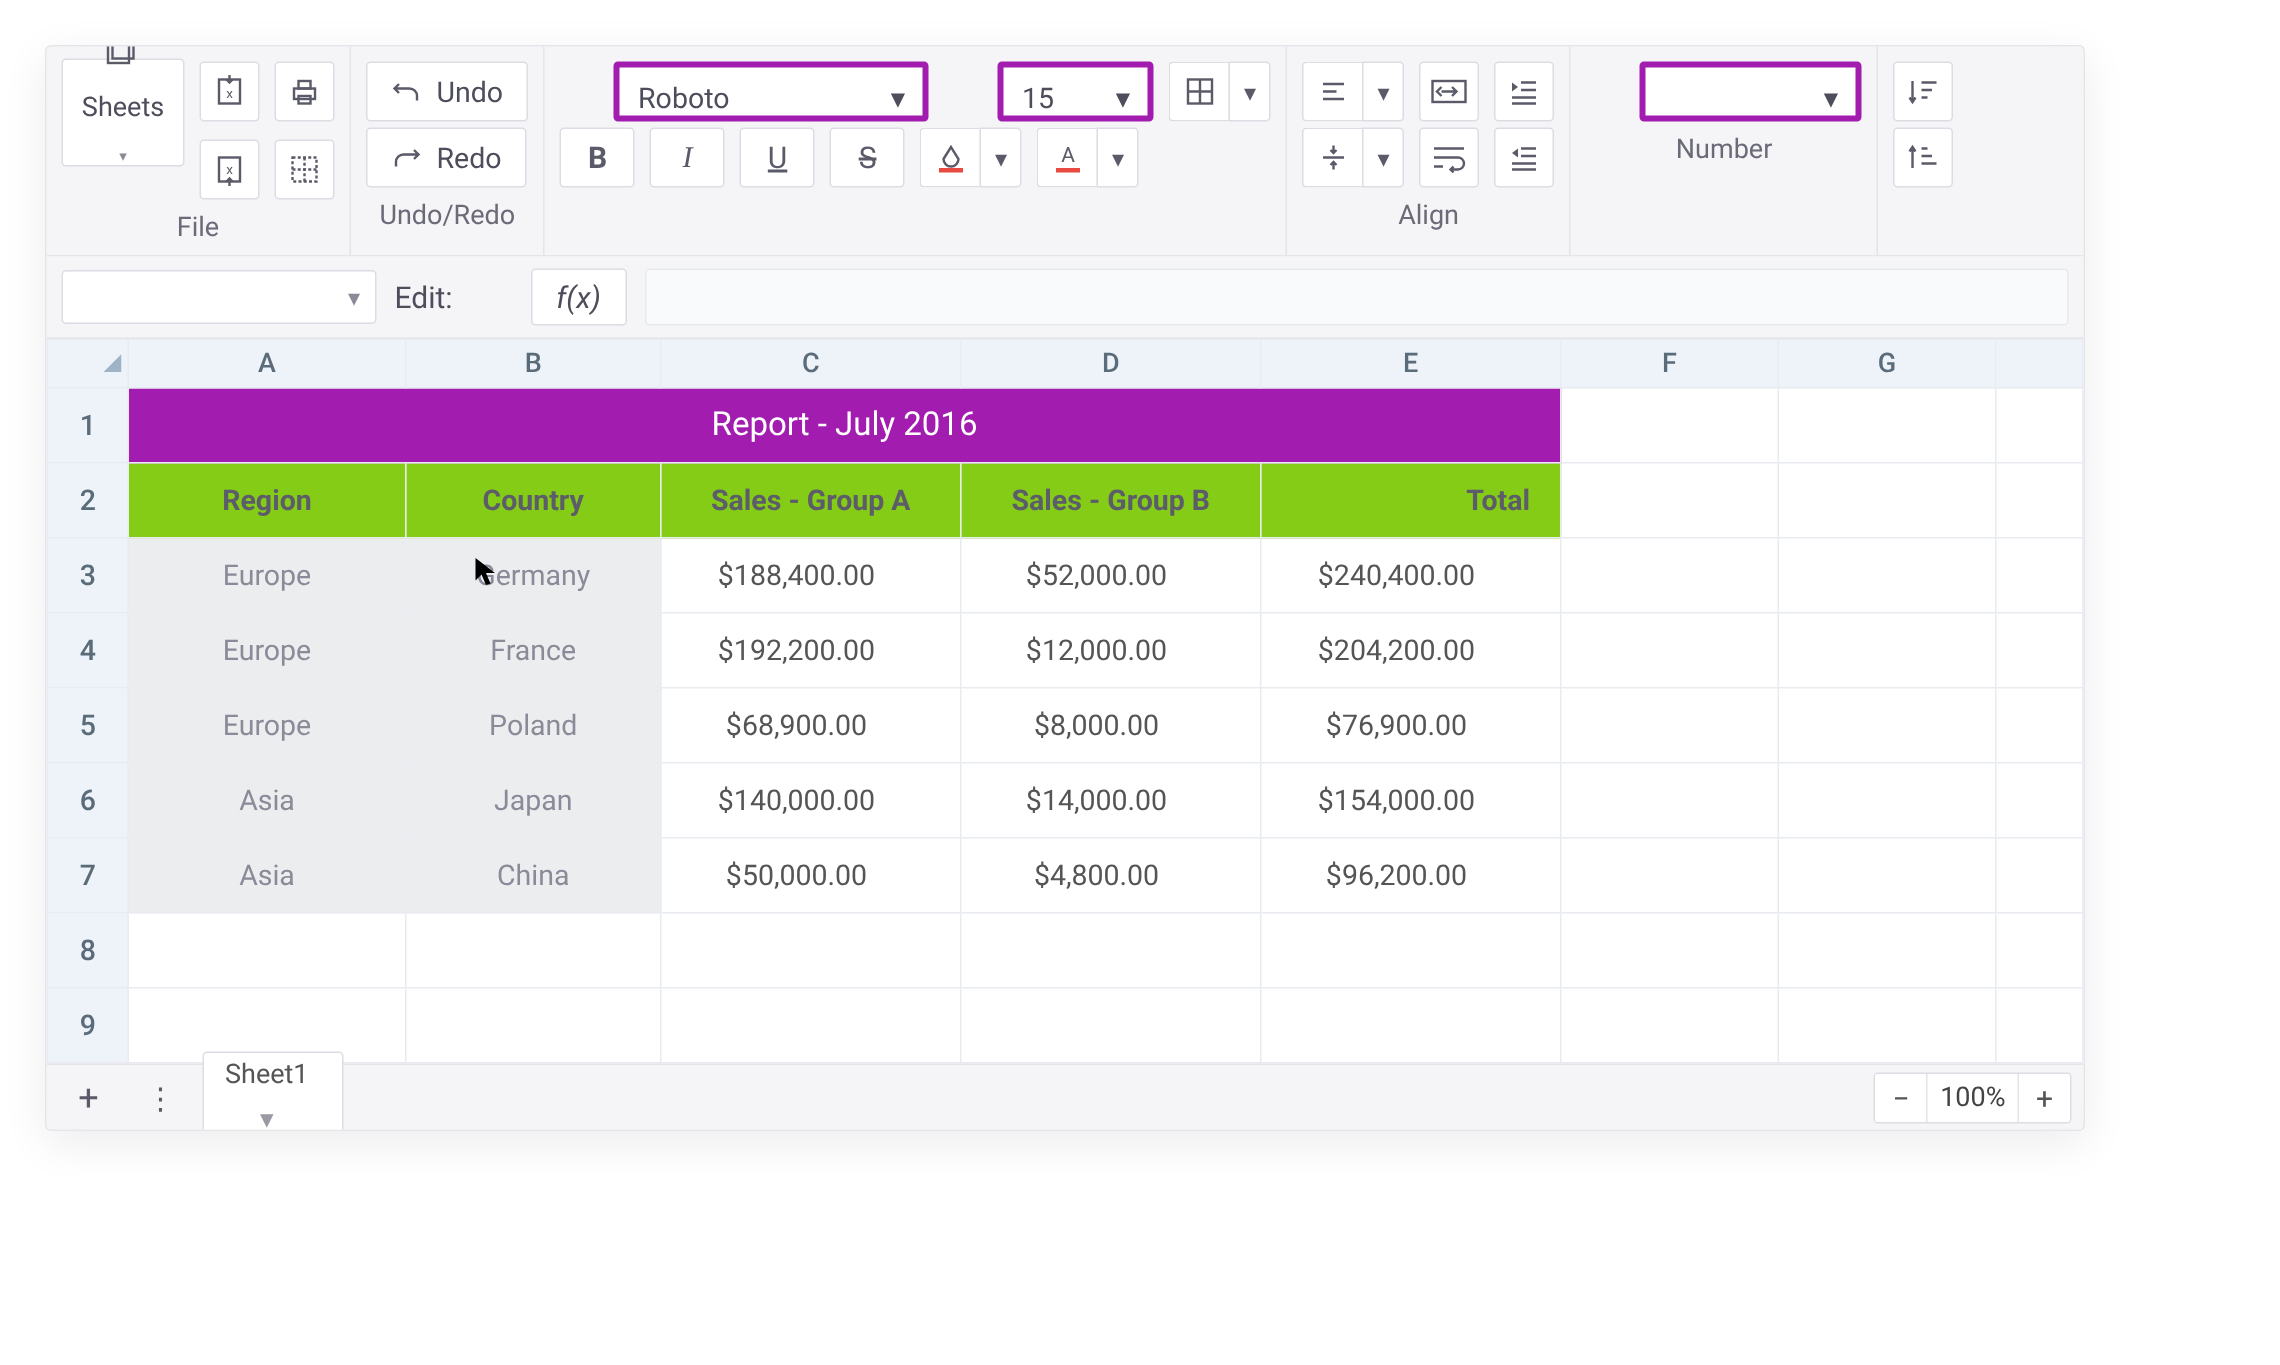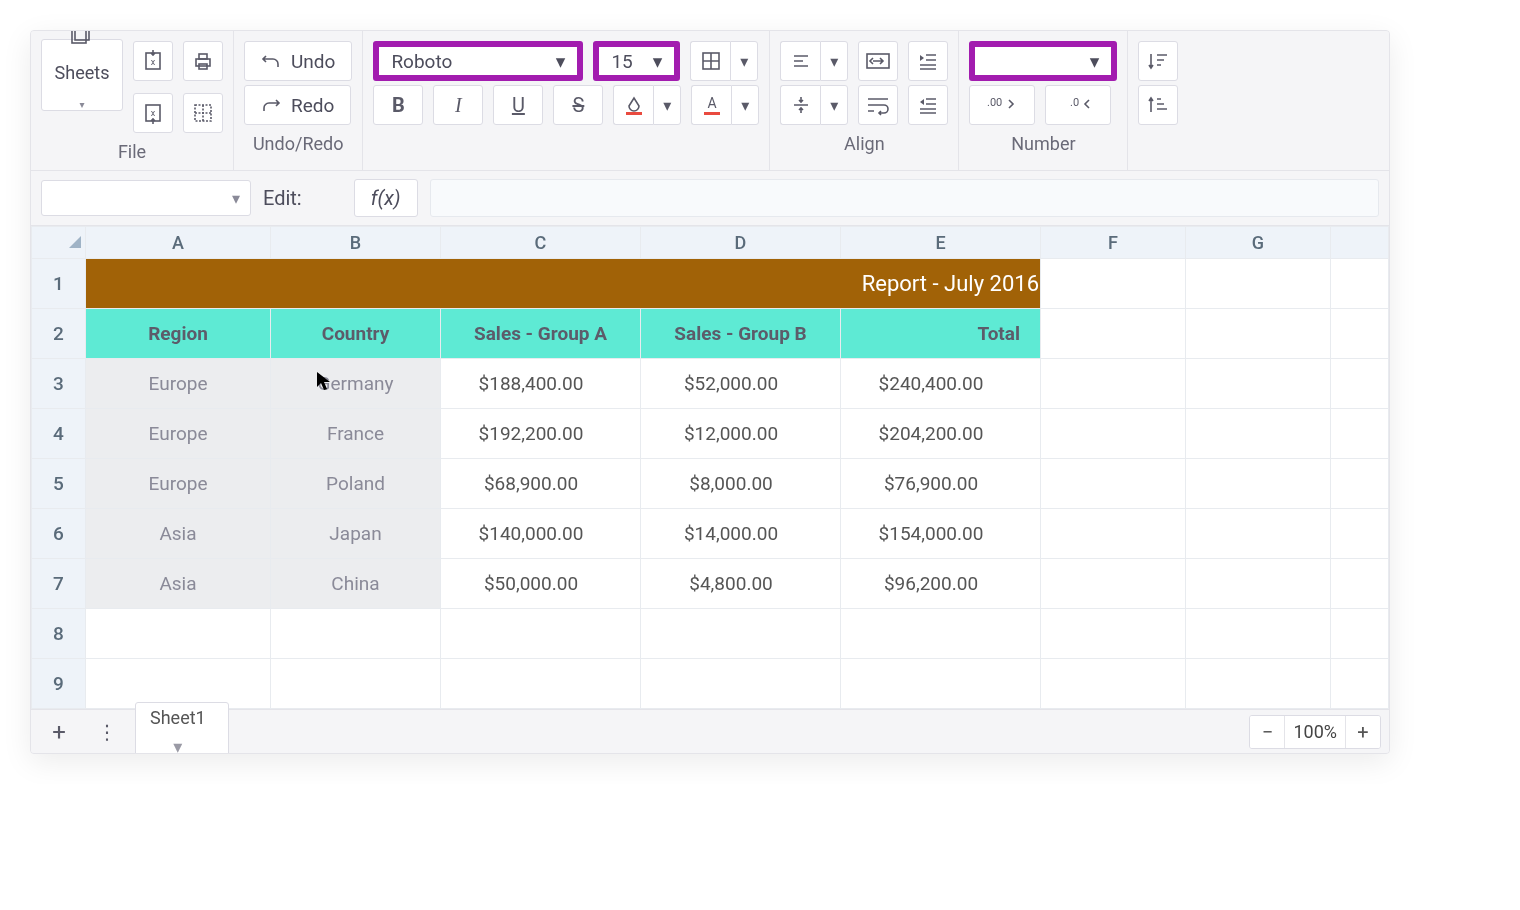--- a/index.html
+++ b/index.html
@@ -9,41 +9,41 @@
   .ribbon { display:flex; background:#f5f5f7; border-bottom:1px solid #e4e4e9; }
   .ribgroup { display:flex; flex-direction:column; padding:8px 10px 4px 10px; border-right:1px solid #e4e4e9; }
   .ribgroup:last-child { border-right:none; }
   .ribrow { display:flex; gap:10px; align-items:center; height:44px; }
   .riblabel { text-align:center; font-size:18px; color:#6a6a78; padding:6px 0 4px; }
   .btn { background:#fff; border:1px solid #dcdce4; border-radius:3px; display:inline-flex; align-items:center; justify-content:center; height:40px; min-width:40px; cursor:pointer; color:#5a5a68; }
   .btn svg { display:block; }
   .big-btn { flex-direction:column; height:72px; width:82px; gap:16px; font-size:18px; color:#4d4d5c;justify-content:flex-end; }
   .big-btn .caret { font-size:10px; color:#8a8a98; }
   .btn-text { gap:10px; padding:12px 16px; font-size:19px; color:#4d4d5c; }
-  .dropdown { background:#fff; border:6px solid #a21caf; border-radius:3px; display:flex; align-items:center; justify-content:space-between; padding:0 12px; height:40px; font-size:19px; color:#4d4d5c; cursor:pointer;}
+  .dropdown { background:#fff; border:4px solid #a21caf; border-radius:3px; display:flex; align-items:flex-end; justify-content:space-between; padding:0 12px; height:40px; font-size:19px; color:#4d4d5c; cursor:pointer;margin-left:36px;}
   .caret-svg { margin-left:8px; }
   .split { display:flex; }
   .split .l { border-right:none; border-radius:3px 0 0 3px; }
   .split .r { border-left:1px solid #dcdce4; border-radius:0 3px 3px 0; min-width:28px; }
   
   .fbar { display:flex; align-items:center; gap:12px; padding:8px 10px; background:#f5f5f7; border-bottom:1px solid #e4e4e9; }
   .namebox { width:210px; height:36px; background:#fff; border:1px solid #dcdce4; border-radius:3px; display:flex; align-items:center; justify-content:flex-end; padding:0 10px; cursor:pointer;}
   .editlab { font-size:20px; color:#4d4d5c; }
   .fxbtn { width:64px; height:38px; background:#fff; border:1px solid #dcdce4; border-radius:3px; display:flex; align-items:center; justify-content:center; font-style:italic; font-size:20px; color:#4d4d5c; cursor:pointer;margin-left:40px;}
   .formula-input { flex:1; height:38px; background:#f8fafc; border:1px solid #e6e9ee; border-radius:3px; padding:0 10px; font-size:18px; color:#333; outline:none;}
   
   .grid { background:#fff; }
   table { border-collapse:collapse; width:100%; table-layout:fixed; }
   th, td { border:1px solid #e8ebef; }
   .corner { width:54px; height:32px; background:#eef3f9; text-align:right; padding-right:4px;}
   .colh { background:#eef3f9; color:#5a6b7a; font-weight:500; height:32px; font-size:18px; }
   .rowh { width:54px; background:#eef3f9; color:#5a6b7a; font-weight:500; text-align:center; font-size:18px; }
   .row td { height:50px; font-size:19px; }
-  .title-row td.titlecell { background:#a16207; color:#fff; text-align:right; font-size:22px; }
-  .hdrdata { background:#5eead4; color:#5c5c6a; font-weight:700; text-align:center; }
+  .title-row td.titlecell { background:#a21caf; color:#fff; text-align:center; font-size:22px; }
+  .hdrdata { background:#84cc16; color:#5c5c6a; font-weight:700; text-align:center; }
   .dimcell { background:#ecedef; color:#8a8a98; text-align:center; }
   .num { text-align:center; padding-right:20px; color:#555; }
   .empty { background:#fff; }
   
   .bottom { display:flex; align-items:center; background:#f5f5f7; border-top:1px solid #e4e4e9; height:44px; padding:0 8px; gap:8px;}
   .tab { background:#fff; border:1px solid #dcdce4; border-radius:3px; padding:4px 22px 4px 14px; font-size:18px; color:#555; display:flex; align-items:center; gap:8px; cursor:pointer;flex-direction:column;}
   .spacer { flex:1; }
   .zoom { display:flex; align-items:center; border:1px solid #dcdce4; border-radius:3px; background:#fff; overflow:hidden;}
   .zoom button { border:none; background:#fff; width:34px; height:32px; font-size:20px; color:#555; cursor:pointer;}
   .zoom .zval { padding:0 8px; font-size:18px; color:#444; border-left:1px solid #e4e4e9; border-right:1px solid #e4e4e9; height:32px; display:flex; align-items:center;}
@@ -131,21 +131,21 @@
       </div>
       <div class="riblabel">Undo/Redo</div>
     </div>
 
     <div class="ribgroup" style="flex:0 0 auto;">
       <div class="ribrow">
         <div class="dropdown" style="width:210px;">
           <span>Roboto</span>
           <span class="caret-svg">▾</span>
         </div>
-        <div class="dropdown" style="width:87px;">
+        <div class="dropdown" style="width:104px;">
           <span>15</span>
           <span class="caret-svg">▾</span>
         </div>
         <div class="split">
           <div class="btn l">
               <svg width="22" height="22">
                 <rect x="3" y="3" width="16" height="16" class="iconcol"></rect>
                 <line x1="11" y1="3" x2="11" y2="19" class="iconcol"></line>
                 <line x1="3" y1="11" x2="19" y2="11" class="iconcol"></line>
               </svg>
@@ -235,34 +235,20 @@
         </div>
       </div>
       <div class="riblabel">Align</div>
     </div>
 
     <div class="ribgroup">
       <div class="ribrow">
         <div class="dropdown" style="width:148px;">
           <span>&nbsp;</span>
           <span class="caret-svg">▾</span>
-        </div>
-      </div>
-      <div class="ribrow">
-        <div class="btn" style="width:66px;">
-          <svg width="40" height="22">
-              <text x="5" y="12" font-size="11" class="iconfill">.00</text>
-              <path d="M27 6l4 4-4 4" class="iconcol"></path>
-            </svg>
-        </div>
-        <div class="btn" style="width:66px;">
-          <svg width="40" height="22">
-              <text x="12" y="12" font-size="11" class="iconfill">.0</text>
-              <path d="M31 6l-4 4 4 4" class="iconcol"></path>
-            </svg>
         </div>
       </div>
       <div class="riblabel">Number</div>
     </div>
 
     <div class="ribgroup">
       <div class="ribrow">
         <div class="btn">
           <svg width="24" height="22">
               <path d="M5 4v14m-2-3l2 3 2-3" class="iconcol"></path>

